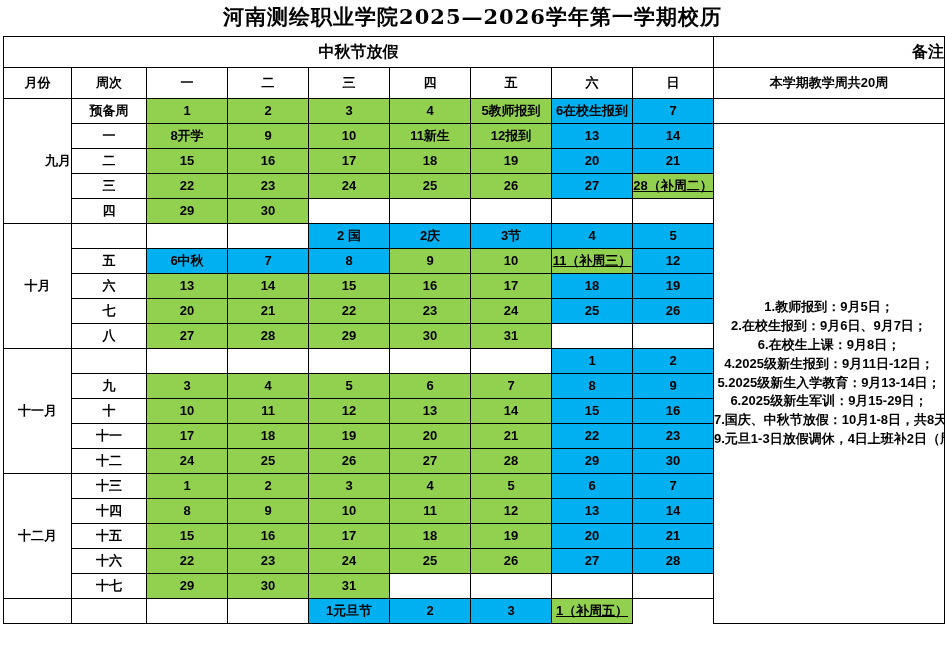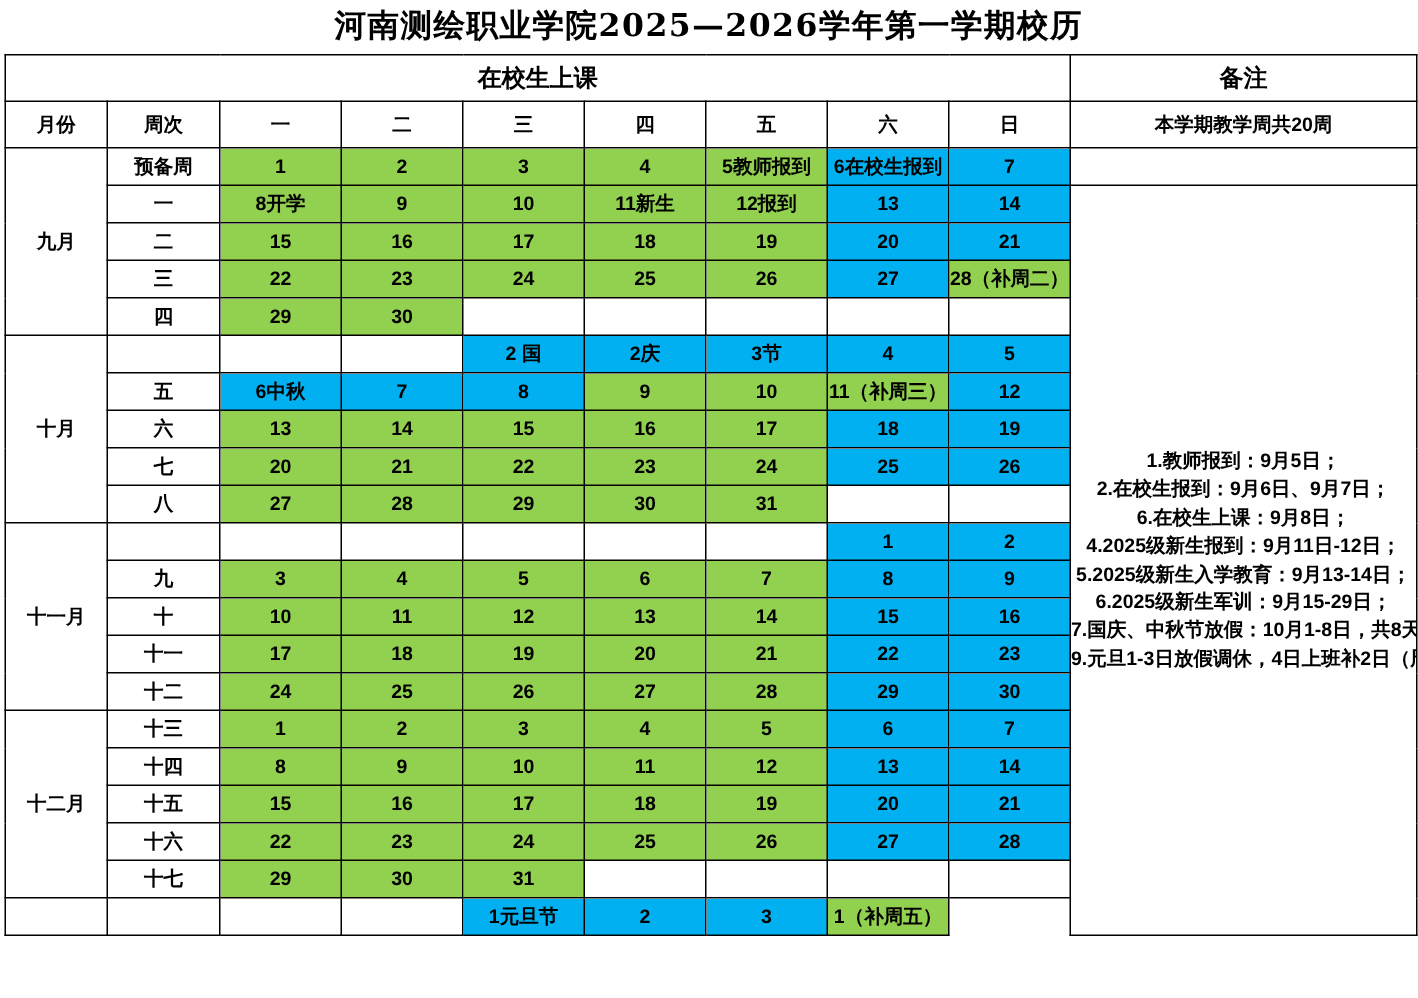--- a/index.html
+++ b/index.html
@@ -35,21 +35,21 @@
     height:24px;
     padding:0;
     overflow:hidden;
     white-space:nowrap;
   }
   .hdr{font-size:15px;}
   .green{background:#92d050;}
   .blue{background:#00b0f0;}
   .white{background:#ffffff;}
   .red{color:#ff0000;}
-  .small{font-size:11px;}
+  .small{font-size:11px;text-decoration:underline;}
   .note{
     text-align:left;
     vertical-align:top;
     font-size:11.5px;
     font-weight:bold;
     line-height:1.45;
     padding:3px 4px;
     color:#000;
     white-space:normal;
   }
@@ -76,37 +76,37 @@
       <col style="width:81px">
       <col style="width:81px">
       <col style="width:81px">
       <col style="width:81px">
       <col style="width:81px">
       <col style="width:81px">
       <col style="width:231px">
     </colgroup>
     <tbody>
         <tr>
-          <td class="hdr white" colspan="9" style="height:30px;font-size:16px;">在校生上课</td>
-          <td class="hdr white" style="height:30px;font-size:16px;">备注</td>
+          <td class="hdr white" colspan="9" style="height:30px;font-size:16px;">中秋节放假</td>
+          <td class="hdr white" style="height:30px;font-size:16px;text-align:right;">备注</td>
         </tr>
         <tr>
           <td class="hdr white" style="height:30px;">月份</td>
           <td class="hdr white" style="height:30px;">周次</td>
           <td class="hdr white" style="height:30px;">一</td>
           <td class="hdr white" style="height:30px;">二</td>
           <td class="hdr white" style="height:30px;">三</td>
           <td class="hdr white" style="height:30px;">四</td>
           <td class="hdr white" style="height:30px;">五</td>
           <td class="hdr white" style="height:30px;">六</td>
           <td class="hdr white" style="height:30px;">日</td>
           <td class="white notecenter" style="height:30px;">本学期教学周共20周</td>
         </tr>
         <tr>
-          <td class="white mlabel" rowspan="5" style="height:24px;">九月</td>
+          <td class="white mlabel" rowspan="5" style="height:24px;text-align:right;">九月</td>
           <td class="white">预备周</td>
           <td class="green" style="white-space:nowrap;line-height:1.15;">1</td>
           <td class="green" style="white-space:nowrap;line-height:1.15;">2</td>
           <td class="green" style="white-space:nowrap;line-height:1.15;">3</td>
           <td class="green" style="white-space:nowrap;line-height:1.15;">4</td>
           <td class="green red" style="white-space:normal;line-height:1.15;">5教师报到</td>
           <td class="blue red" style="white-space:normal;line-height:1.15;">6在校生报到</td>
           <td class="blue" style="white-space:nowrap;line-height:1.15;">7</td>
           <td class="white"></td>
         </tr>

